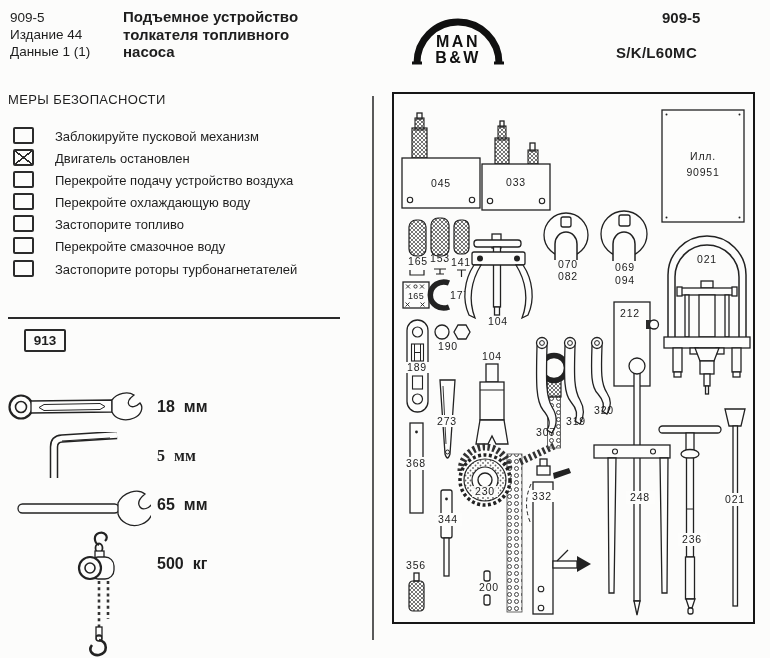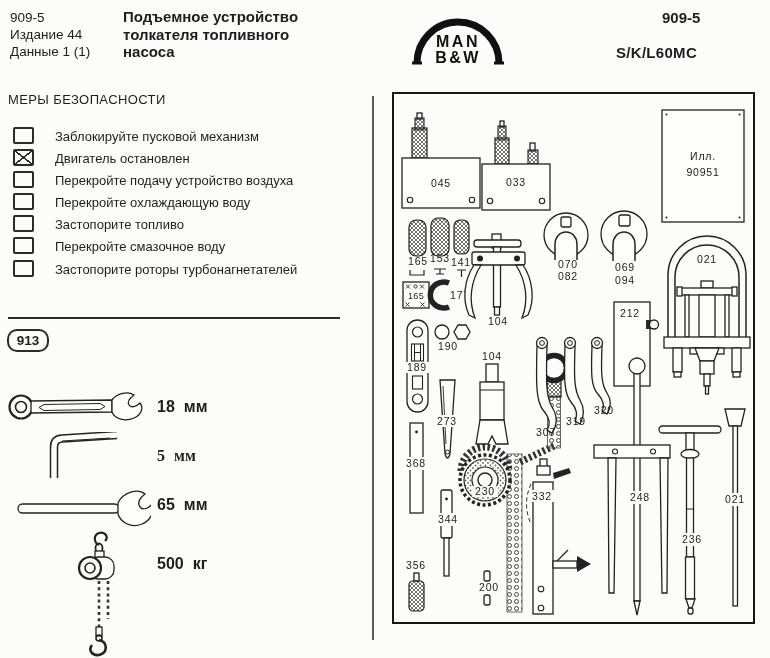--- a/index.html
+++ b/index.html
@@ -15,21 +15,21 @@
   .safety-h{left:8px;top:92px;font-size:13px;letter-spacing:.4px;}
   .checklist{left:13px;top:127px;}
   .chk-row{display:flex;align-items:flex-start;margin-bottom:4px;height:18px;}
   .chk-row.gap{margin-top:4px;align-items:flex-end;}
   .cbox{width:21px;height:17px;border:2px solid #2b2b2b;border-radius:2px;flex:0 0 auto;box-sizing:border-box;}
   .cbox[data-checked="true"]{background-image:
      linear-gradient(to top right,transparent 46%,#2b2b2b 46%,#2b2b2b 54%,transparent 54%),
      linear-gradient(to bottom right,transparent 46%,#2b2b2b 46%,#2b2b2b 54%,transparent 54%);}
   .chk-label{font-size:13px;margin-left:21px;padding-top:2px;white-space:nowrap;}
   .rule{left:8px;top:317px;width:332px;height:2px;background:#2a2a2a;}
-  .code-box{left:7px;top:329px;width:38px;height:19px;border:2px solid #2a2a2a;border-radius:10px;
+  .code-box{left:24px;top:329px;width:38px;height:19px;border:2px solid #2a2a2a;border-radius:2px;
             text-align:center;line-height:19px;font-size:13.5px;font-weight:600;}
   
   .tool-label{left:157px;font-size:16px;font-weight:700;}
   .tool-label .unit{margin-left:9px;text-align:right;}
   .vdivider{left:372px;top:96px;width:1.5px;height:544px;background:#5a5a5a;}
   
   .panel{left:392px;top:92px;width:359px;height:528px;border:2px solid #161616;background:#fcfcfb;}
   .panel svg{position:absolute;left:0;top:0;}
   text.pl{font-family:"Liberation Sans",sans-serif;font-size:10.5px;fill:#1c1c1c;text-anchor:middle;letter-spacing:.8px;}
   text.pl.sm{font-size:9px;letter-spacing:.4px;}

